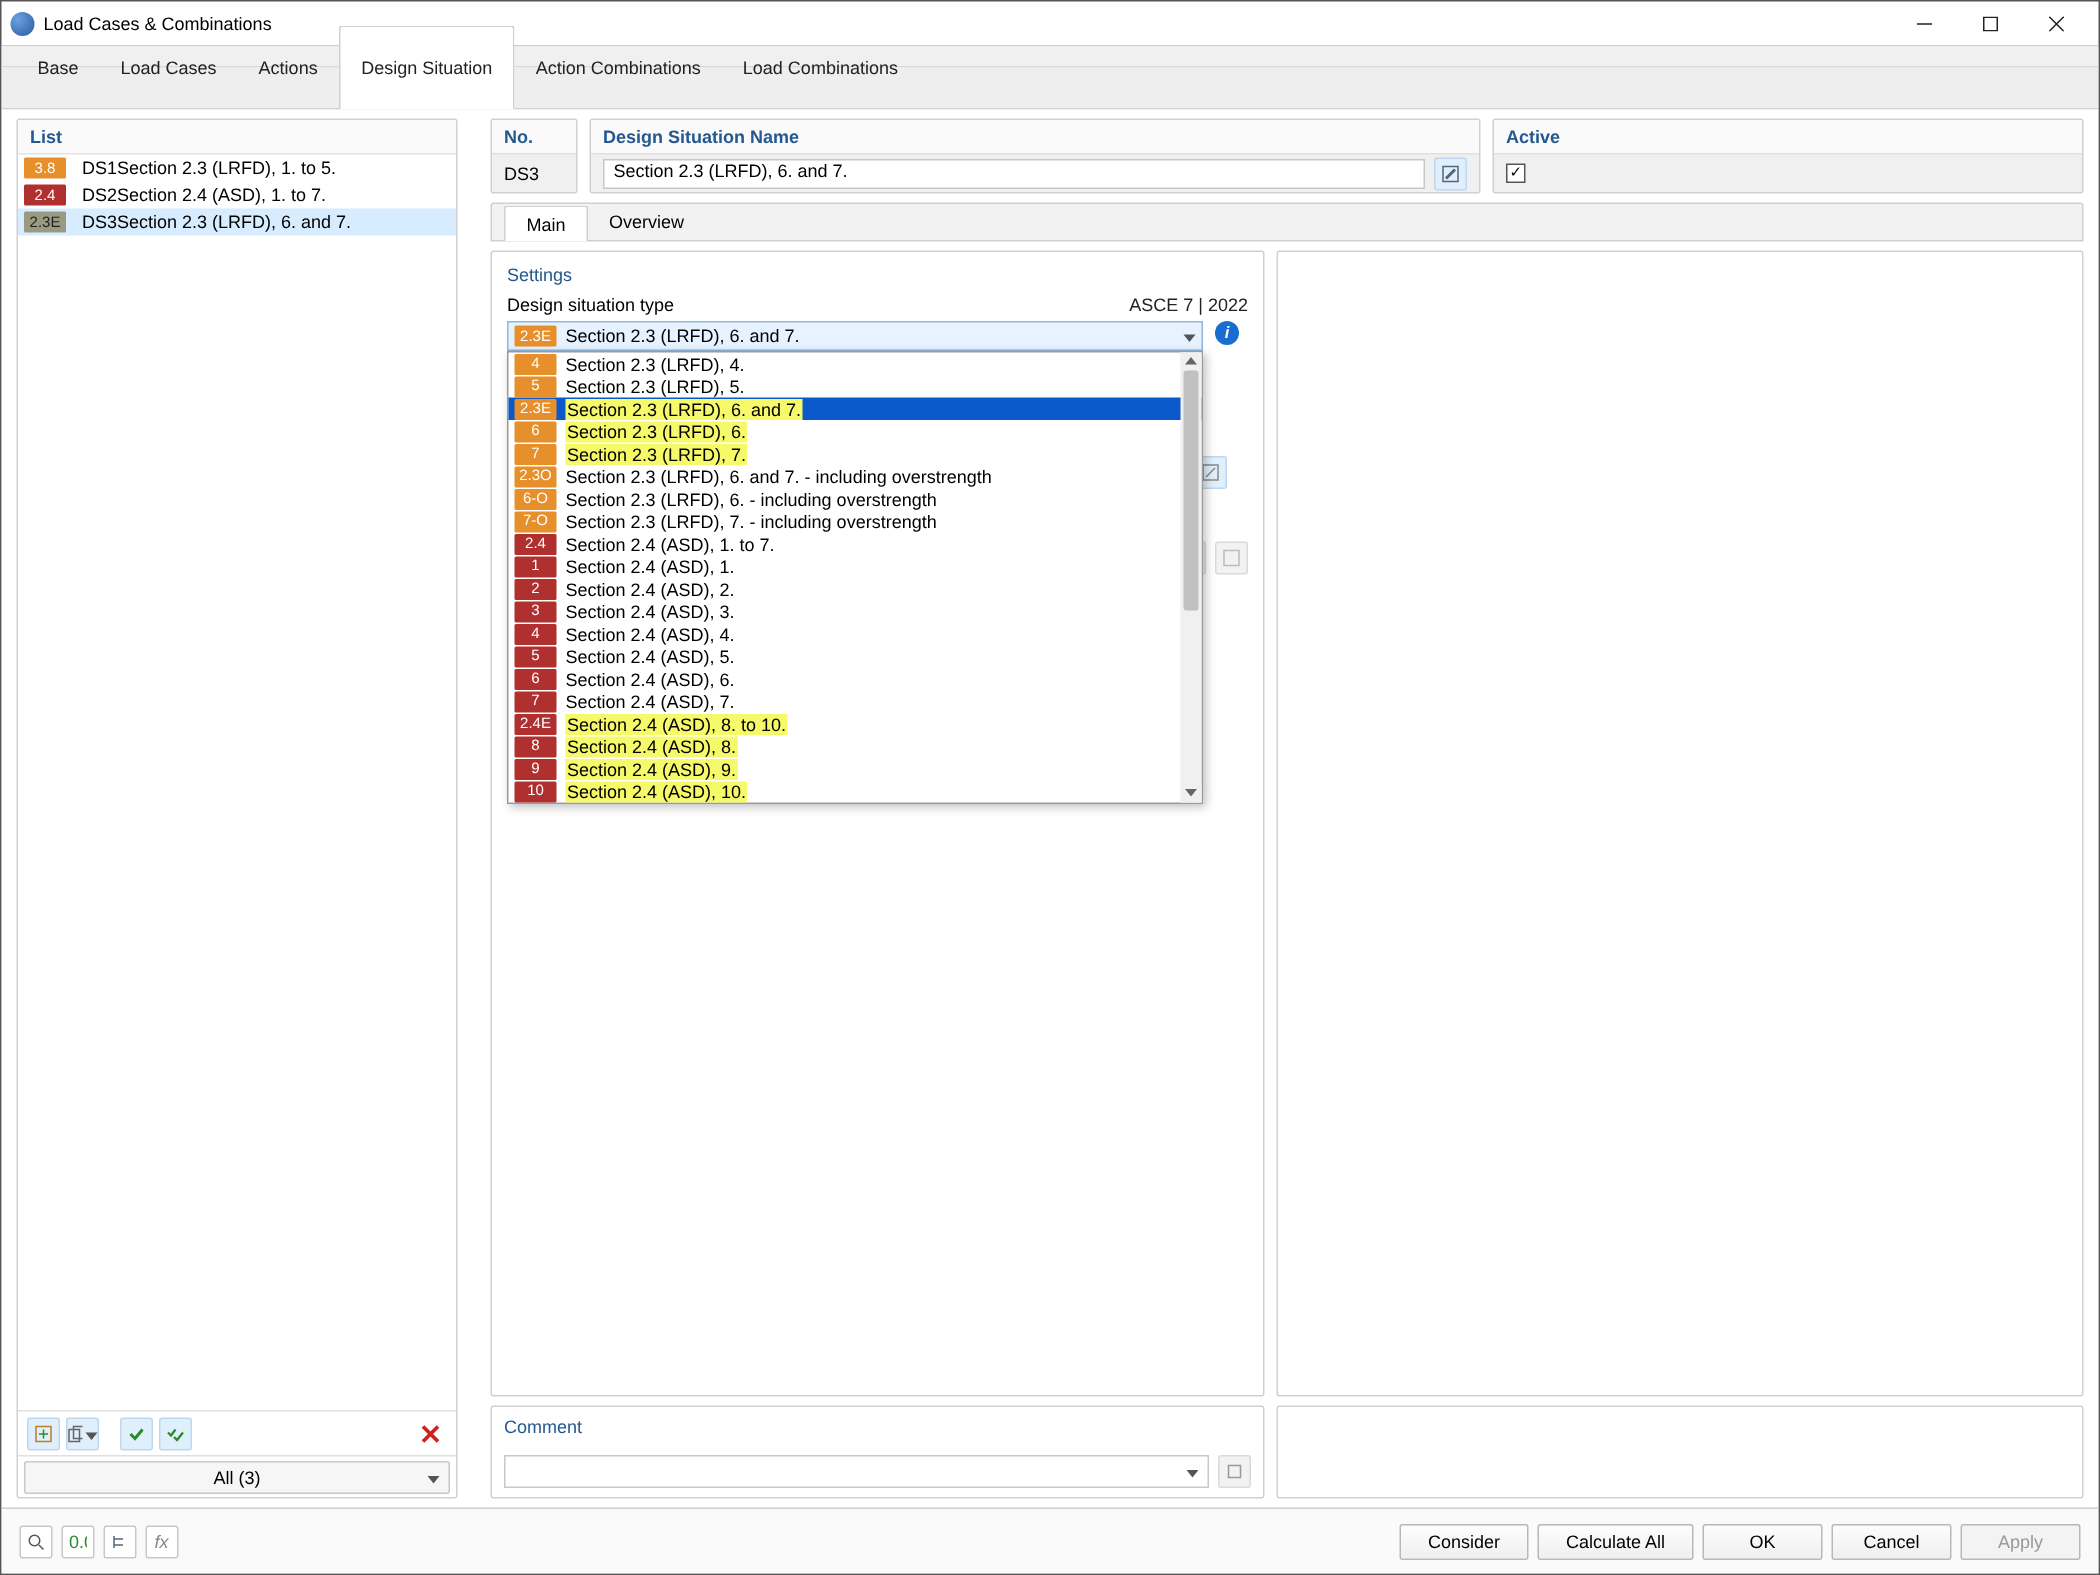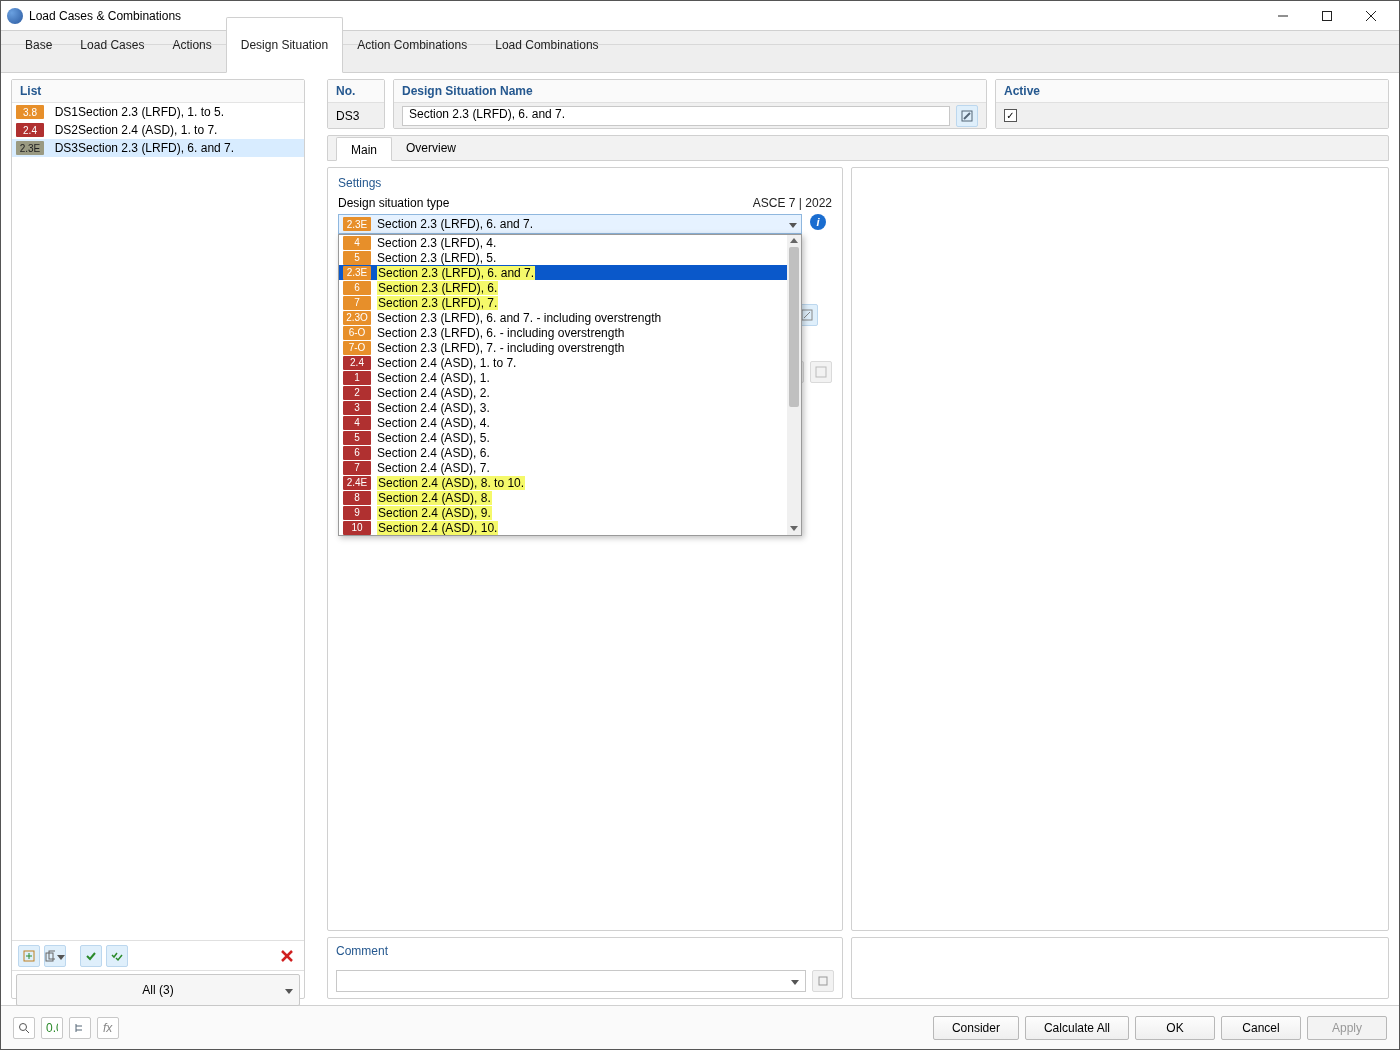--- a/index.html
+++ b/index.html
@@ -22,21 +22,21 @@
 .dsrow.selected { background: #d8ecff; }
 .badge { display: inline-flex; align-items: center; justify-content: center; min-width: 28px; height: 14px; font-size: 10px; color: #fff; border-radius: 1px; margin-right: 4px; padding: 0 2px; }
 .b-orange { background: #e78f2a; }
 .b-red { background: #b03030; }
 .b-grey { background: #9a9a82; color: #222; }
 .dsid { width: 30px; text-align: right; }
 .left-tools { height: 30px; display: flex; align-items: center; gap: 4px; padding: 0 6px; border-top: 1px solid #e0e0e0; }
 .tbtn { width: 22px; height: 22px; background: #dfeffb; border: 1px solid #bcd7ee; display: flex; align-items: center; justify-content: center; border-radius: 2px; }
 .tbtn.del { background: #fff; border: none; margin-left: auto; }
 .left-combo { height: 28px; border-top: 1px solid #e0e0e0; }
-.combo { height: 32px; margin: 3px 4px; border: 1px solid #c8c8c8; background: #f6f6f6; display: flex; align-items: center; padding: 6px 6px; justify-content: center; position: relative; border-radius: 2px; }
+.combo { height: 22px; margin: 3px 4px; border: 1px solid #c8c8c8; background: #f6f6f6; display: flex; align-items: center; padding: 6px 6px; justify-content: center; position: relative; border-radius: 2px; }
 .combo .chev { position: absolute; right: 6px; }
 .centerpanel { flex: 1; display: flex; flex-direction: column; gap: 6px; }
 .hdrgrid { display: flex; gap: 8px; }
 .hdrbox { border: 1px solid #d0d0d0; border-radius: 2px; background: #fafafa; }
 .hdrbox .phead { border-bottom: none; }
 .hdrbox .cell { padding: 4px 8px; background: #f0f0f0; border-top: 1px solid #e0e0e0; display: flex; align-items: center; height: 26px; }
 .no-box { width: 58px; }
 .name-box { flex: 1; }
 .name-input { flex: 1; background: #fff; border: 1px solid #c8c8c8; height: 20px; padding: 0 6px; margin-right: 6px; }
 .editbtn { width: 22px; height: 22px; background: #dfeffb; border: 1px solid #bcd7ee; display: flex; align-items: center; justify-content: center; border-radius: 2px; }

